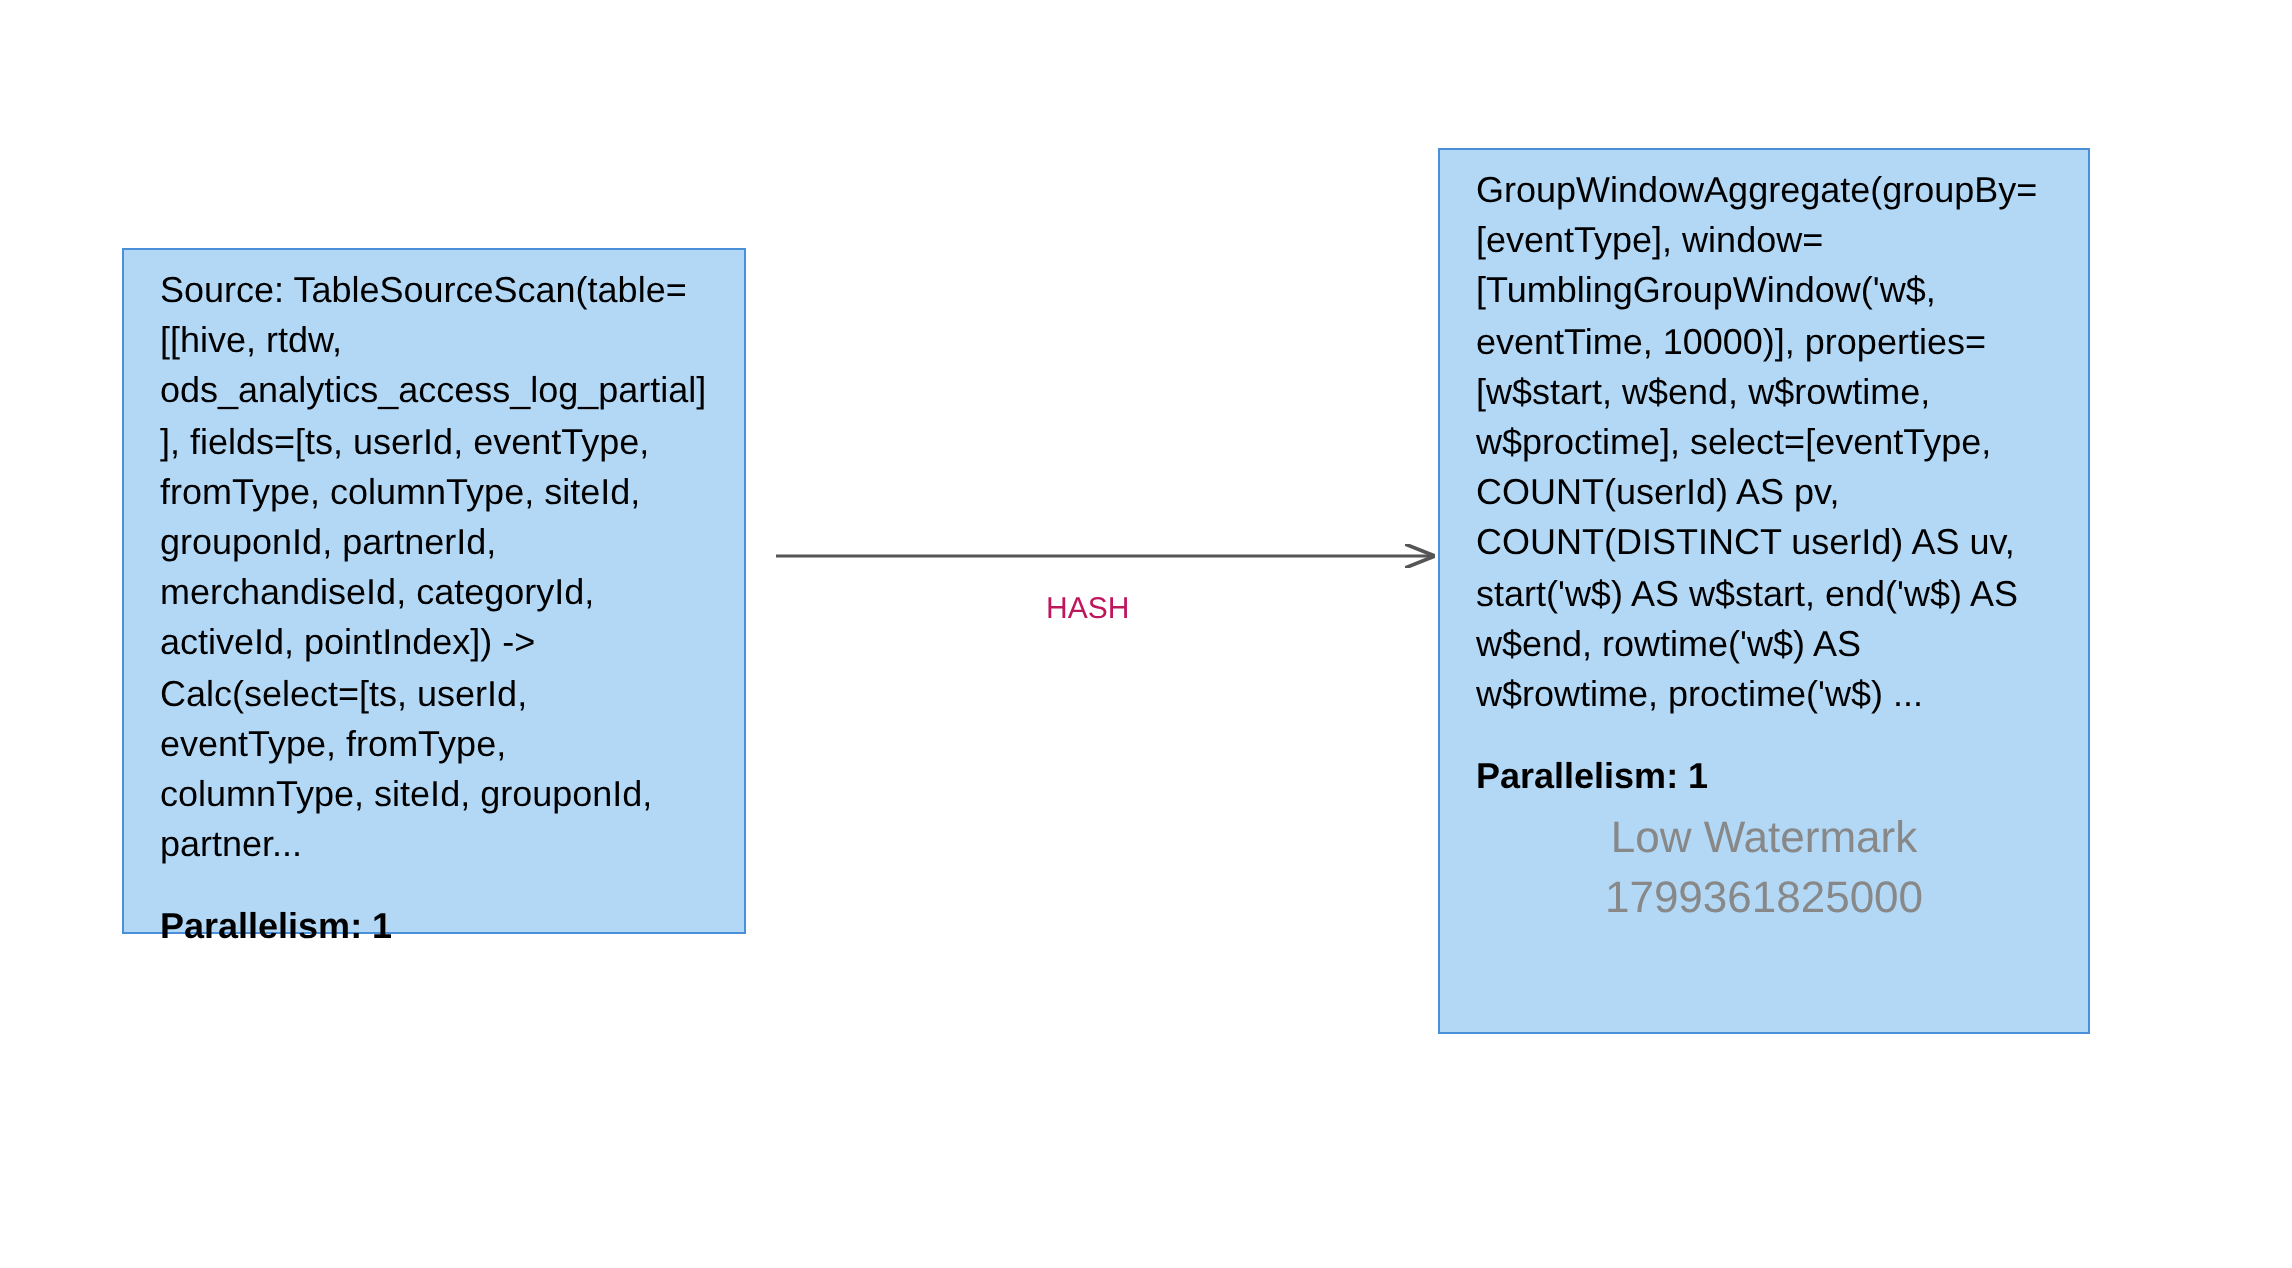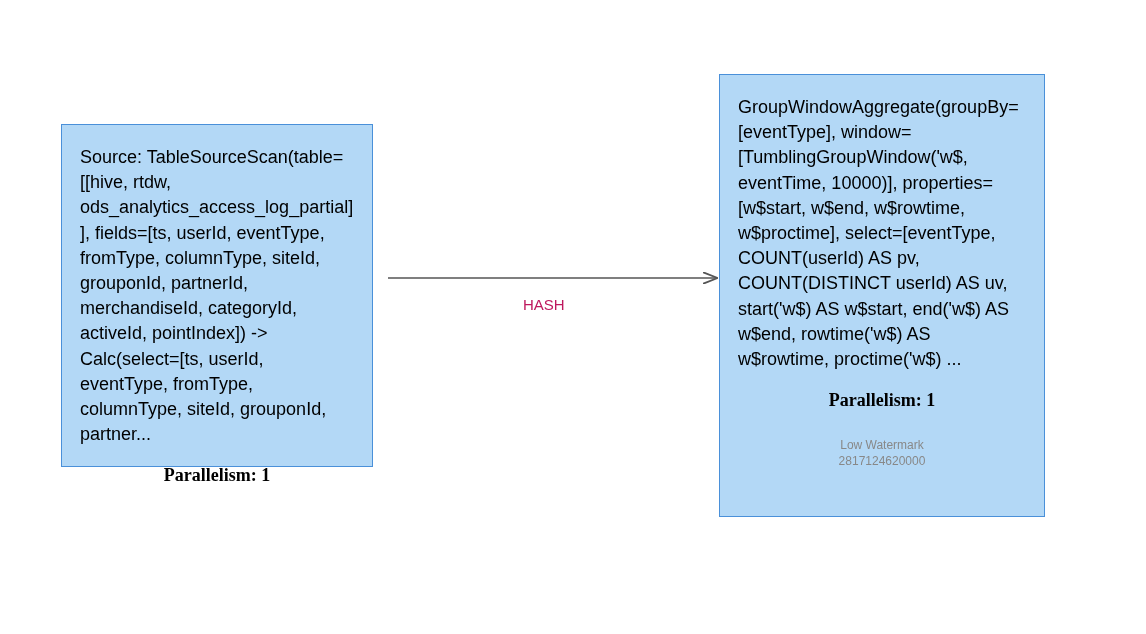--- a/index.html
+++ b/index.html
@@ -9,21 +9,21 @@
     width: 1146px;
     height: 634px;
     background: #ffffff;
     font-family: -apple-system, BlinkMacSystemFont, "Segoe UI", Helvetica, Arial, sans-serif;
     position: relative;
   }
   .node {
     position: absolute;
     background: #b3d8f6;
     border: 1.5px solid #4a90d9;
-    padding: 20px 18px;
+    padding: 8px 18px;
     font-size: 18px;
     line-height: 1.4;
     color: #000000;
     word-break: break-word;
     overflow-wrap: break-word;
     text-align: left;
   }
   .node-left {
     left: 61px;
     top: 124px;
@@ -33,31 +33,30 @@
   .node-right {
     left: 719px;
     top: 74px;
     width: 326px;
     height: 443px;
   }
   .node-body {
     display: block;
   }
   .parallelism {
-    text-align: center;
+    text-align: left;
     font-weight: 700;
     margin-top: 16px;
     font-size: 18px;
-    font-family: Liberation Serif, serif;
   }
   .watermark {
     text-align: center;
     color: #888888;
-    margin-top: 24px;
-    font-size: 12px;
+    margin-top: 3px;
+    font-size: 22px;
     line-height: 1.35;
   }
   .edge-label {
     position: absolute;
     left: 523px;
     top: 296px;
     font-size: 15px;
     color: #be185d;
   }
   svg.arrow {
@@ -86,15 +85,15 @@
   <line x1="2" y1="12" x2="330" y2="12" stroke="#555555" stroke-width="1.5" marker-end="url(#arrowhead)"></line>
 </svg>
 
 <div class="edge-label">HASH</div>
 
 <div class="node node-right">
   <span class="node-body">GroupWindowAggregate(groupBy=[eventType], window=[TumblingGroupWindow('w$, eventTime, 10000)], properties=[w$start, w$end, w$rowtime, w$proctime], select=[eventType, COUNT(userId) AS pv, COUNT(DISTINCT userId) AS uv, start('w$) AS w$start, end('w$) AS w$end, rowtime('w$) AS w$rowtime, proctime('w$) ...</span>
   <div class="parallelism">Parallelism: 1</div>
   <div class="watermark">
     <span>Low Watermark</span><br>
-    <span>2817124620000</span>
+    <span>1799361825000</span>
   </div>
 </div>
 
 </body></html>

